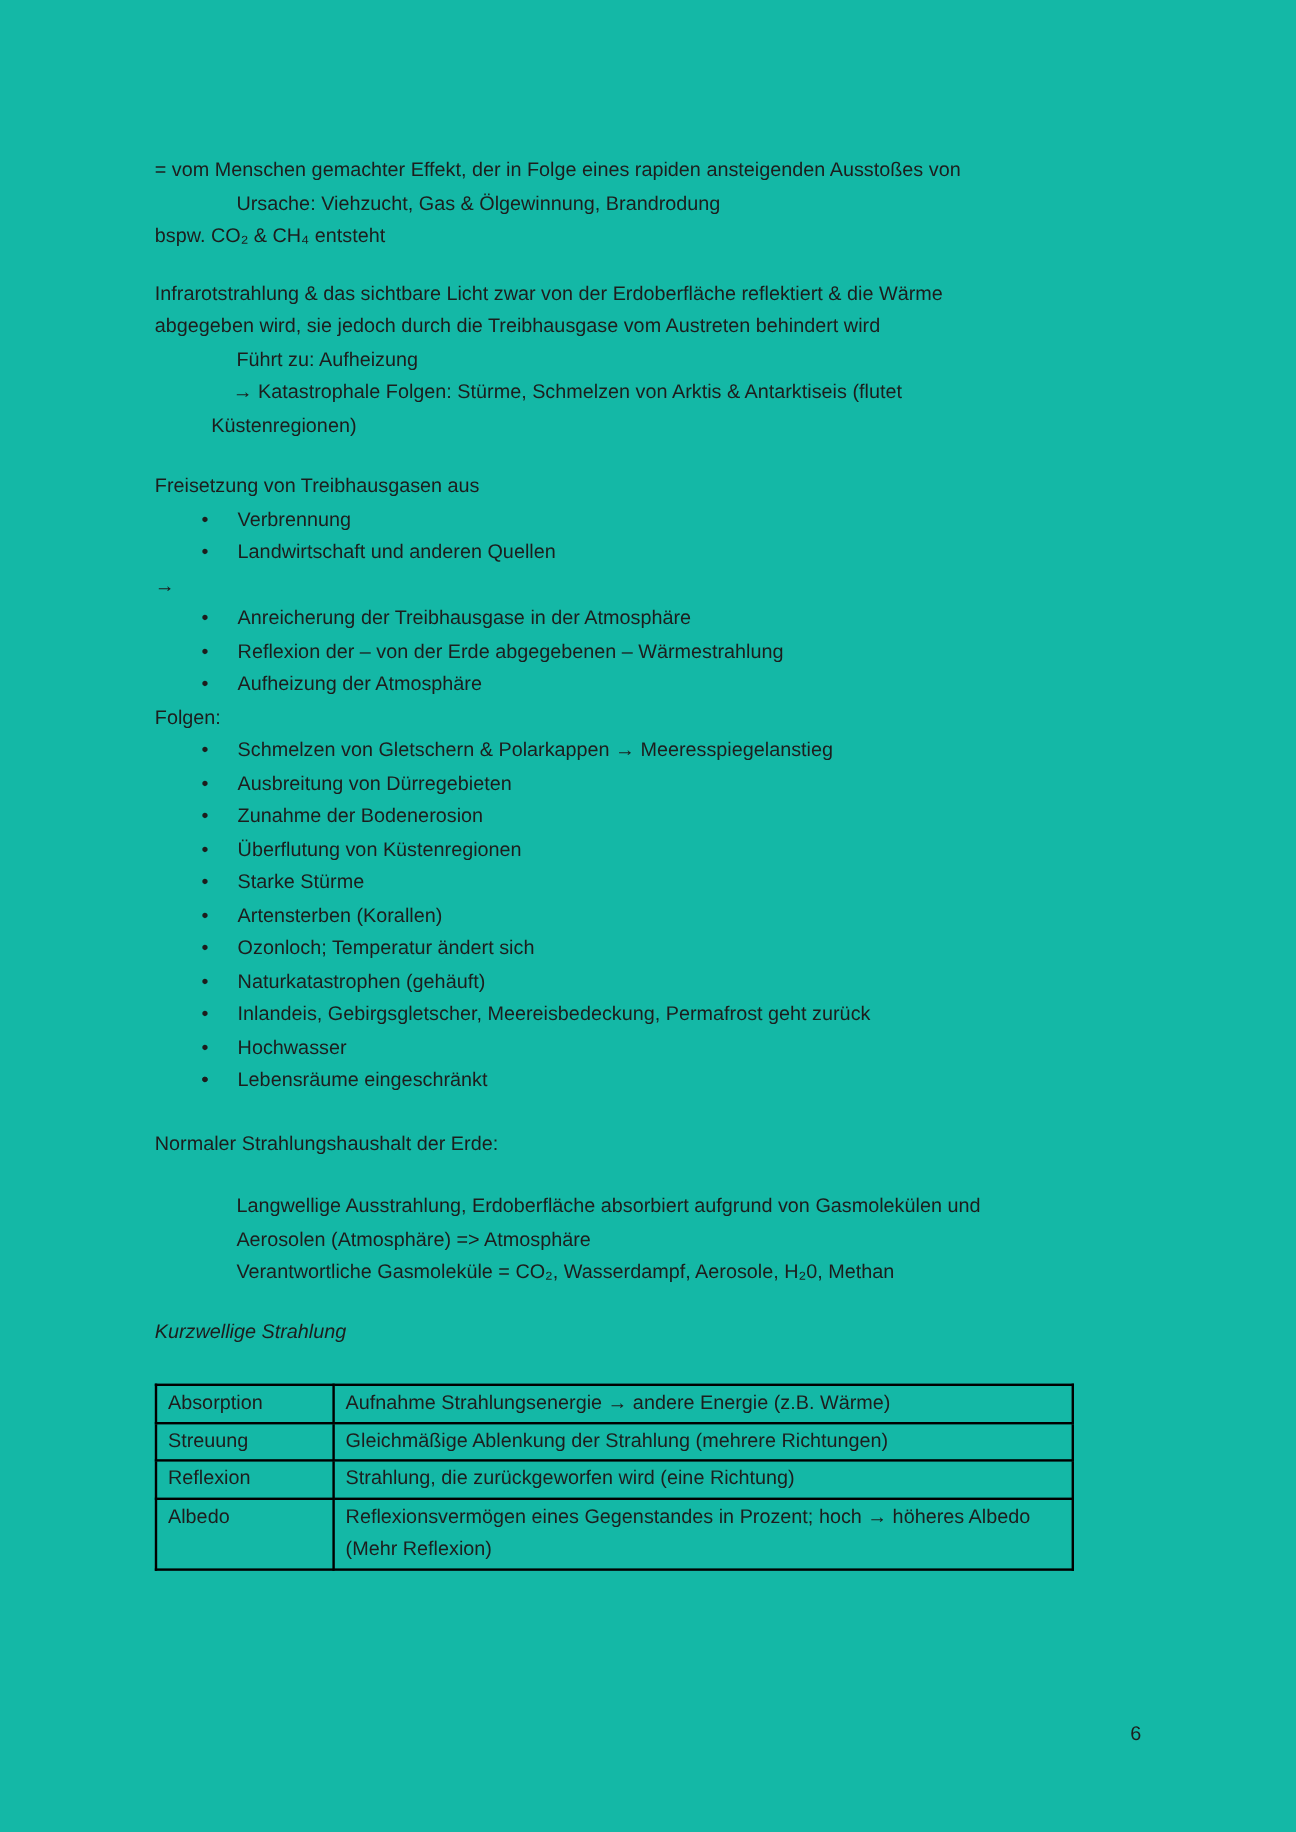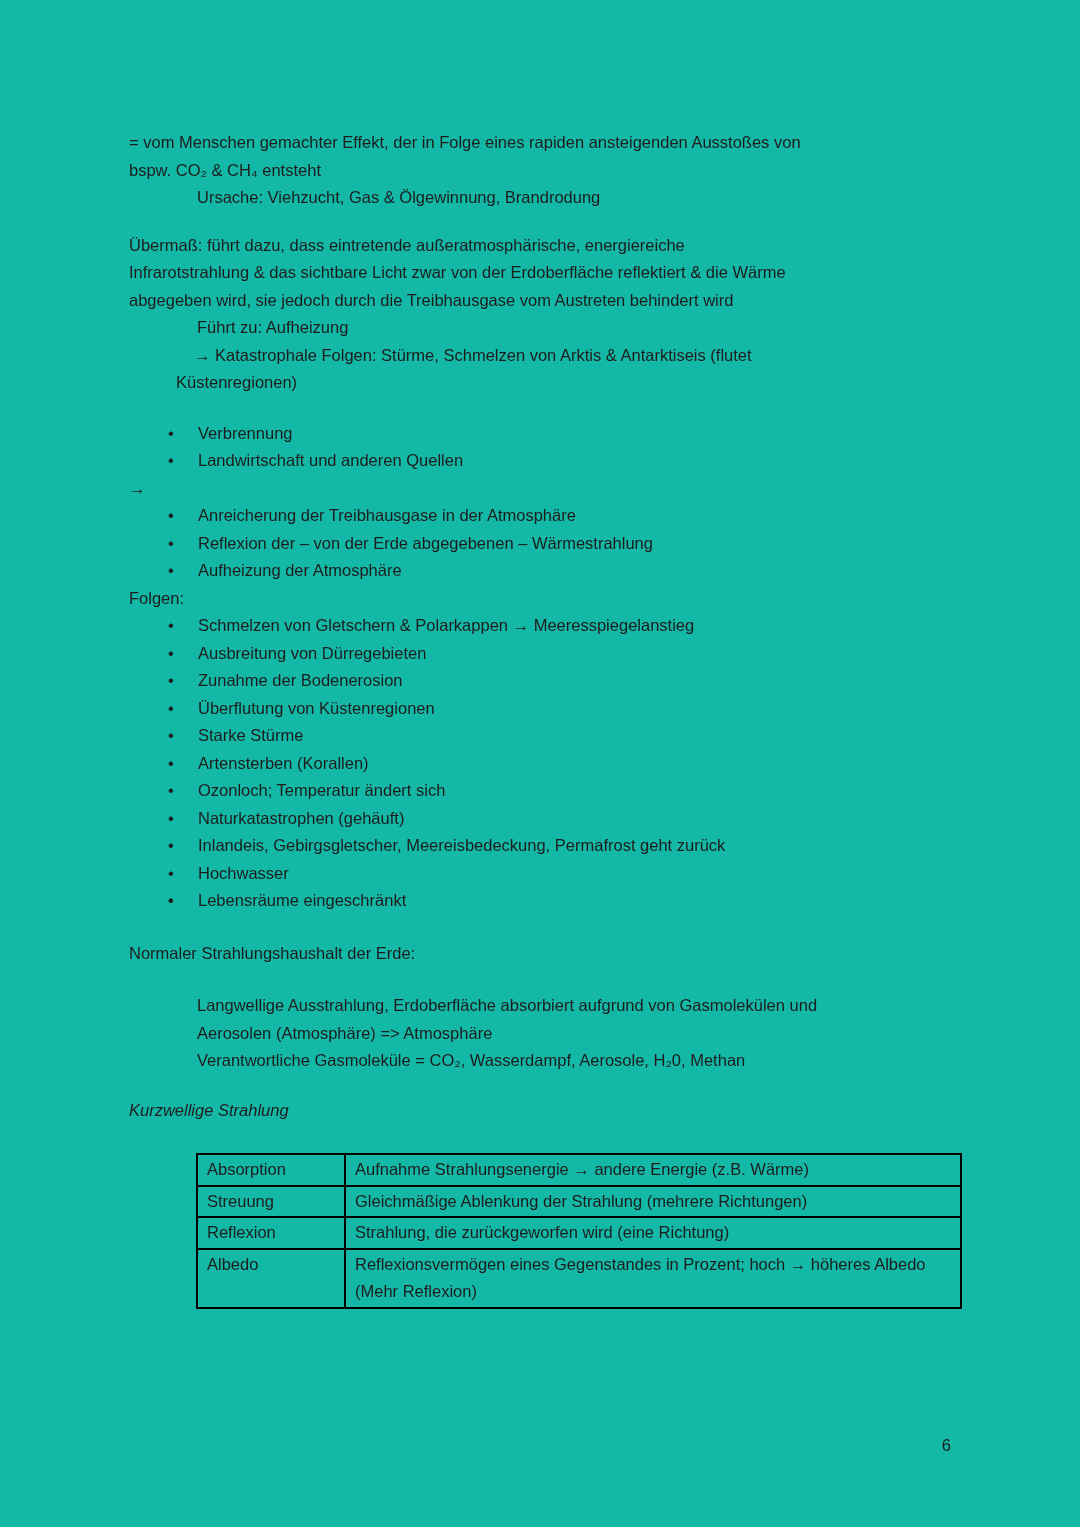--- a/index.html
+++ b/index.html
@@ -31,21 +31,20 @@
   ul.bullets { margin: 0; padding: 0; list-style: none; }
   ul.bullets li { position: relative; padding-left: 69px; }
   ul.bullets .dot {
     position: absolute;
     left: 39px;
     top: 0;
   }
   .center-title { }
   table.def-table {
     border-collapse: collapse;
-    margin-left: 67px;
     width: 766px;
     table-layout: fixed;
   }
   table.def-table td {
     border: 2px solid #000000;
     padding: 1px 9px;
     vertical-align: top;
     line-height: 27.5px;
   }
   td.term-col { width: 128px; }
@@ -58,34 +57,34 @@
   }
 </style>
 </head>
 <body>
 
 <div class="page">
   <div class="content">
 
     <div class="para mb20">
       <div class="line">= vom Menschen gemachter Effekt, der in Folge eines rapiden ansteigenden Ausstoßes von</div>
+      <div class="line indent1">Ursache: Viehzucht, Gas &amp; Ölgewinnung, Brandrodung</div>
       <div class="line">bspw. CO₂ &amp; CH₄ entsteht</div>
-      <div class="line indent1">Ursache: Viehzucht, Gas &amp; Ölgewinnung, Brandrodung</div>
     </div>
 
     <div class="para mb23">
-      <div class="line">Übermaß: führt dazu, dass eintretende außeratmosphärische, energiereiche</div>
       <div class="line">Infrarotstrahlung &amp; das sichtbare Licht zwar von der Erdoberfläche reflektiert &amp; die Wärme</div>
       <div class="line">abgegeben wird, sie jedoch durch die Treibhausgase vom Austreten behindert wird</div>
       <div class="line indent1">Führt zu: Aufheizung</div>
       <div class="line indent-arrow">→ Katastrophale Folgen: Stürme, Schmelzen von Arktis &amp; Antarktiseis (flutet</div>
       <div class="line indent-wrap">Küstenregionen)</div>
     </div>
 
     <div class="para">
+      <div class="line">Freisetzung von Treibhausgasen aus</div>
       <ul class="bullets">
         <li>
           <span class="dot">•</span>
           <span>Verbrennung</span>
         </li>
         <li>
           <span class="dot">•</span>
           <span>Landwirtschaft und anderen Quellen</span>
         </li>
       </ul>

